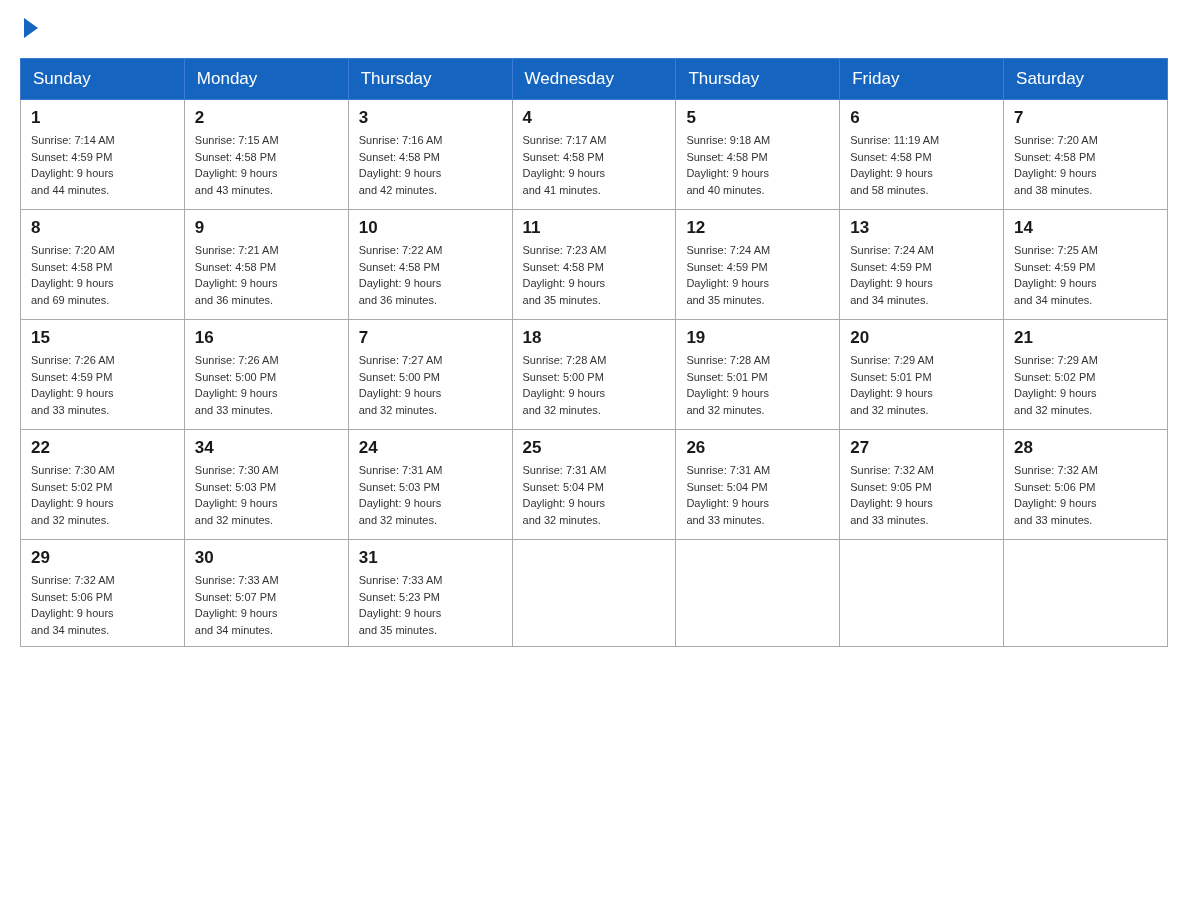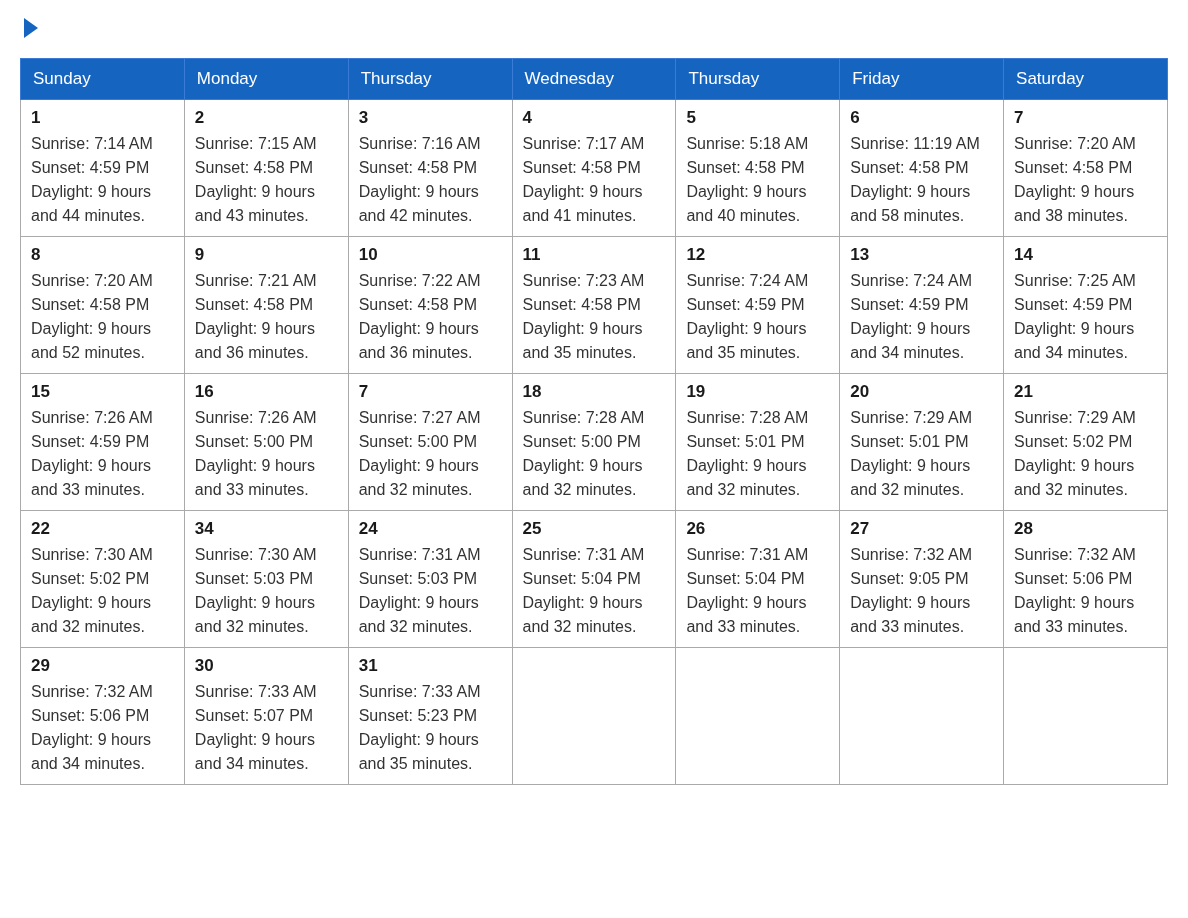--- a/index.html
+++ b/index.html
@@ -95,21 +95,21 @@
 
     .day-number {
       font-size: 17px;
       font-weight: bold;
       color: #1a1a1a;
       margin-bottom: 4px;
       display: block;
     }
 
     .day-info {
-      font-size: 16px;
+      font-size: 11px;
       color: #333;
       line-height: 1.5;
     }
 
     .empty-cell {
       background: #fff;
     }
 
     tr:last-child td {
       height: auto;
@@ -178,21 +178,21 @@
           <div class="day-info">
             <span>Sunrise: 7:17 AM</span><br>
             <span>Sunset: 4:58 PM</span><br>
             <span>Daylight: 9 hours</span><br>
             <span>and 41 minutes.</span>
           </div>
         </td>
         <td>
           <span class="day-number">5</span>
           <div class="day-info">
-            <span>Sunrise: 5:18 AM</span><br>
+            <span>Sunrise: 9:18 AM</span><br>
             <span>Sunset: 4:58 PM</span><br>
             <span>Daylight: 9 hours</span><br>
             <span>and 40 minutes.</span>
           </div>
         </td>
         <td>
           <span class="day-number">6</span>
           <div class="day-info">
             <span>Sunrise: 11:19 AM</span><br>
             <span>Sunset: 4:58 PM</span><br>
@@ -210,21 +210,21 @@
           </div>
         </td>
       </tr>
       <tr>
         <td>
           <span class="day-number">8</span>
           <div class="day-info">
             <span>Sunrise: 7:20 AM</span><br>
             <span>Sunset: 4:58 PM</span><br>
             <span>Daylight: 9 hours</span><br>
-            <span>and 52 minutes.</span>
+            <span>and 69 minutes.</span>
           </div>
         </td>
         <td>
           <span class="day-number">9</span>
           <div class="day-info">
             <span>Sunrise: 7:21 AM</span><br>
             <span>Sunset: 4:58 PM</span><br>
             <span>Daylight: 9 hours</span><br>
             <span>and 36 minutes.</span>
           </div>

